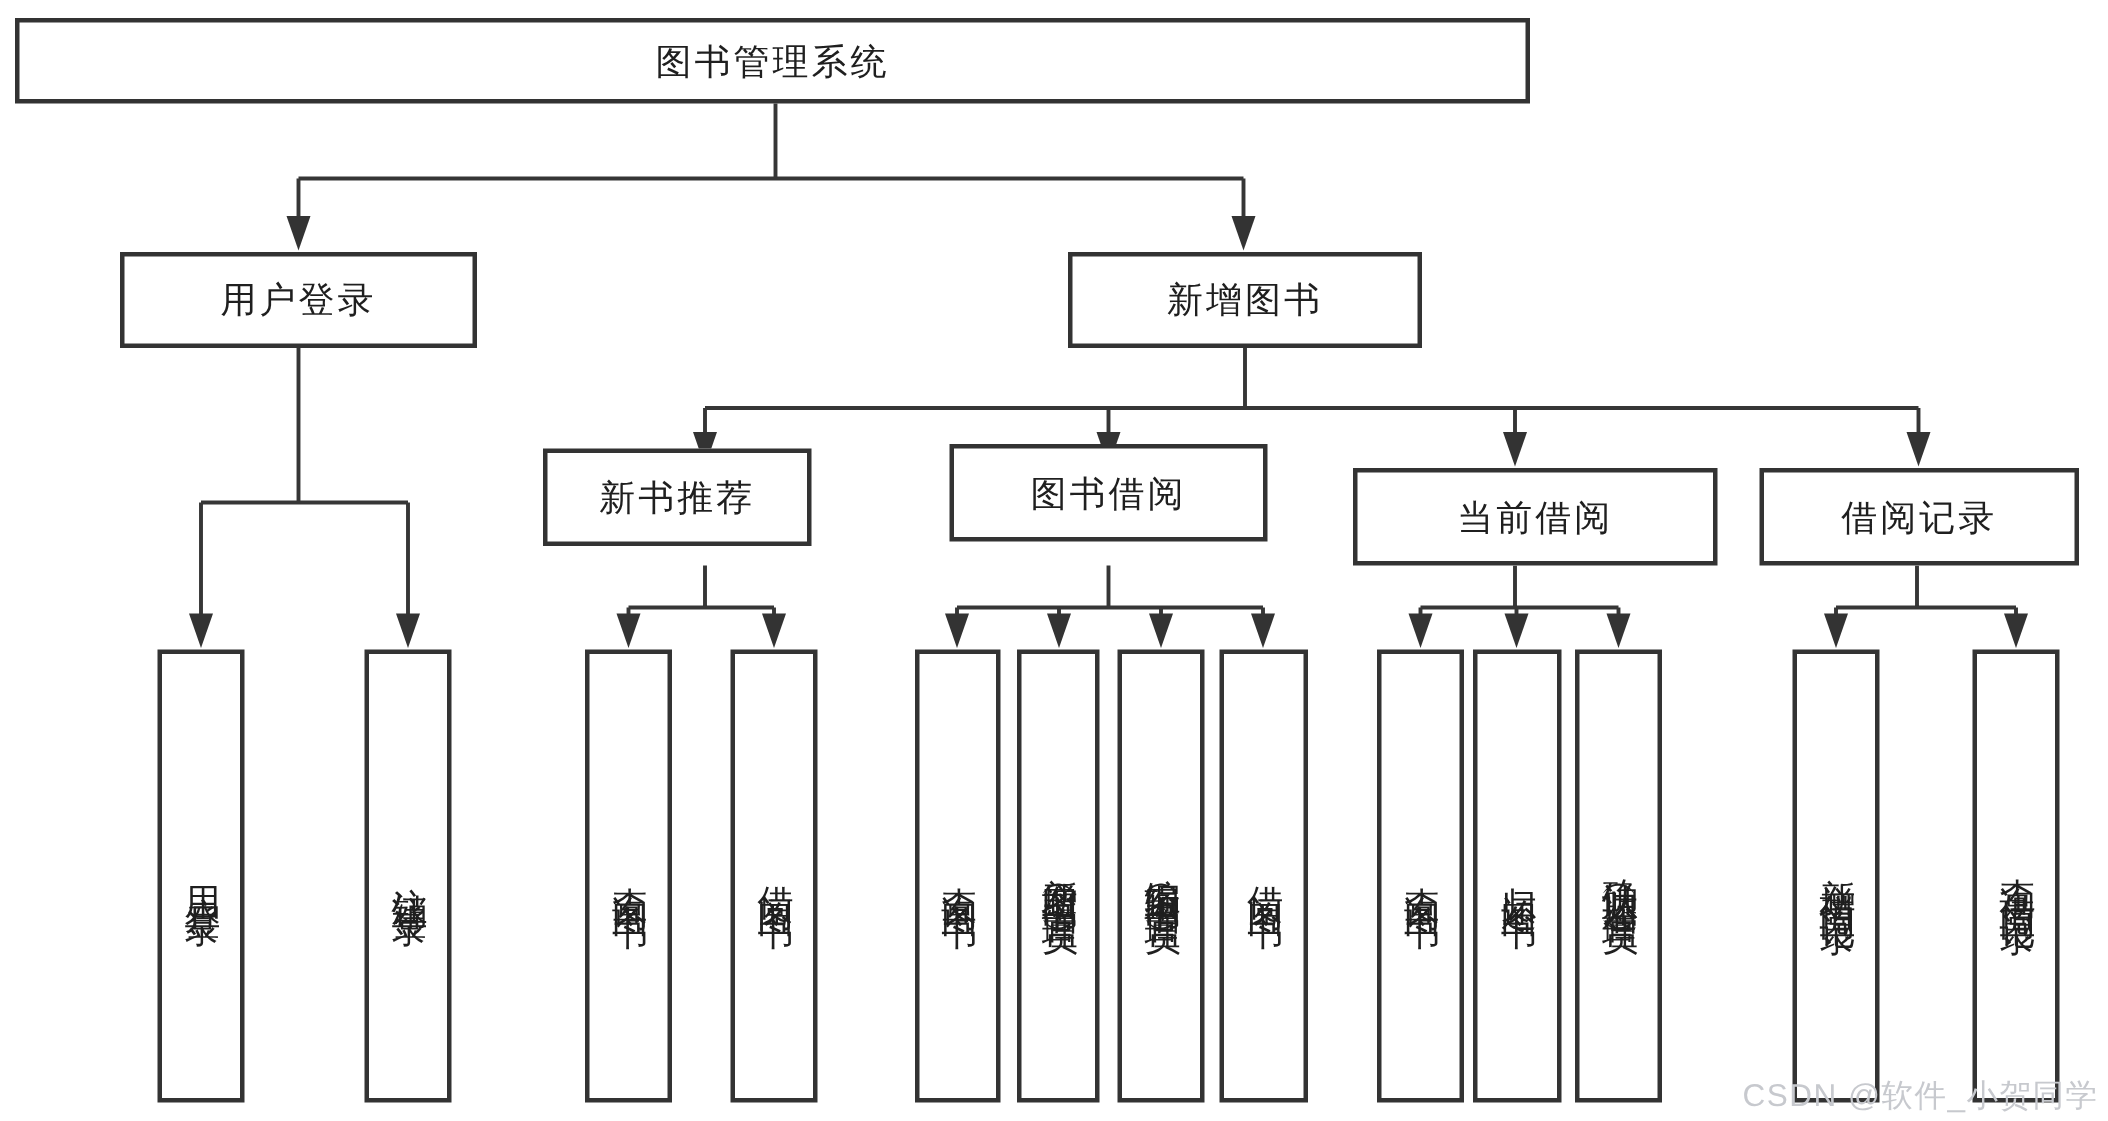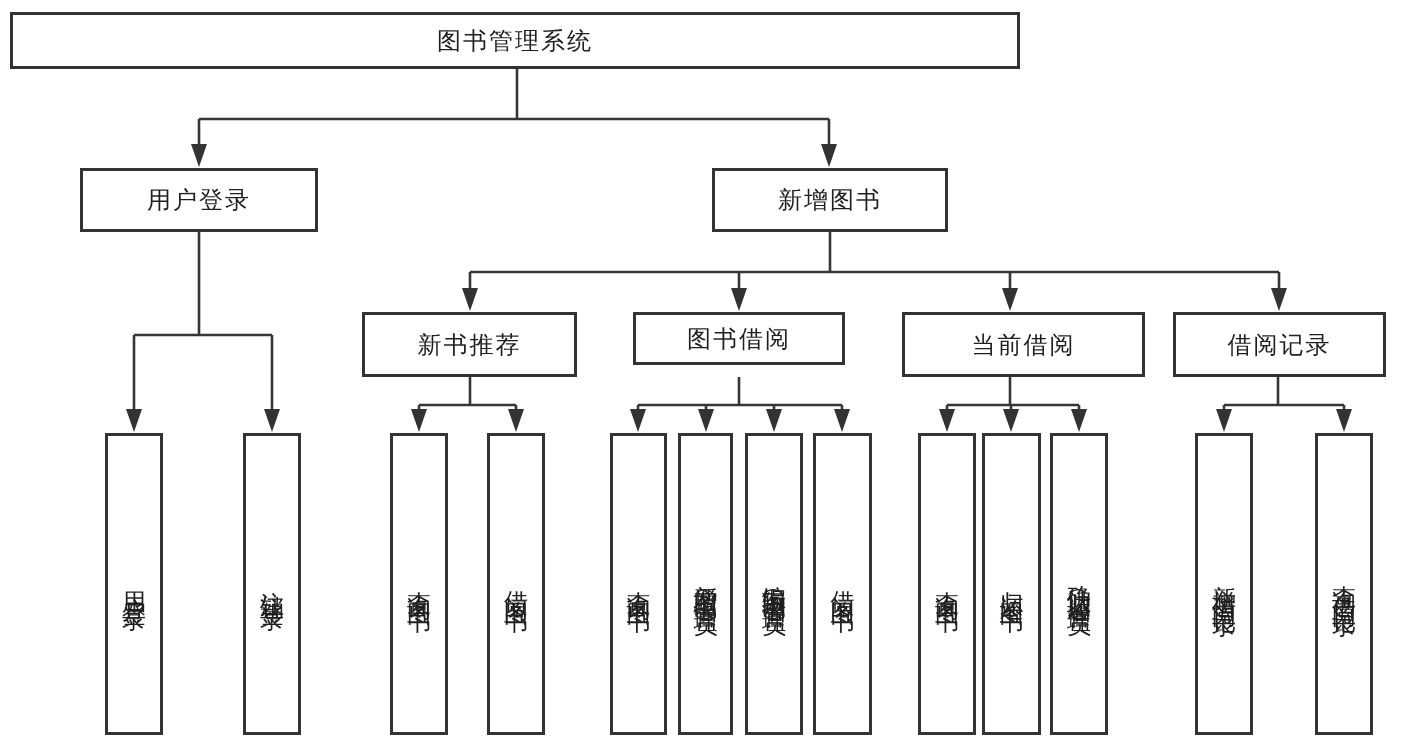--- a/index.html
+++ b/index.html
@@ -61,22 +61,22 @@
     <use href="#arr" transform="translate(1079,432)"></use>
     <use href="#arr" transform="translate(1224,432)"></use>
     <use href="#arr" transform="translate(1344,432)"></use>
   </svg>
 
   <div class="box h-box" style="left:10px;top:12px;width:1010px;height:57px;">图书管理系统</div>
 
   <div class="box h-box" style="left:80px;top:168px;width:238px;height:64px;">用户登录</div>
   <div class="box h-box" style="left:712px;top:168px;width:236px;height:64px;">新增图书</div>
 
-  <div class="box h-box" style="left:362px;top:312px;width:215px;height:65px;">新书推荐</div>
-  <div class="box h-box" style="left:633px;top:312px;width:212px;height:53px;">图书借阅</div>
+  <div class="box h-box" style="left:362px;top:299px;width:179px;height:65px;">新书推荐</div>
+  <div class="box h-box" style="left:633px;top:296px;width:212px;height:65px;">图书借阅</div>
   <div class="box h-box" style="left:902px;top:312px;width:243px;height:65px;">当前借阅</div>
   <div class="box h-box" style="left:1173px;top:312px;width:213px;height:65px;">借阅记录</div>
 
   <div class="box v-box" style="left:105px;top:433px;width:58px;height:302px;">用户登录</div>
   <div class="box v-box" style="left:243px;top:433px;width:58px;height:302px;">注销登录</div>
 
   <div class="box v-box" style="left:390px;top:433px;width:58px;height:302px;">查询图书</div>
   <div class="box v-box" style="left:487px;top:433px;width:58px;height:302px;">借阅图书</div>
 
   <div class="box v-box" style="left:610px;top:433px;width:57px;height:302px;">查询图书</div>
@@ -84,14 +84,15 @@
   <div class="box v-box long" style="left:745px;top:433px;width:58px;height:302px;">编辑图书（管理员）</div>
   <div class="box v-box" style="left:813px;top:433px;width:59px;height:302px;">借阅图书</div>
 
   <div class="box v-box" style="left:918px;top:433px;width:58px;height:302px;">查询图书</div>
   <div class="box v-box" style="left:982px;top:433px;width:59px;height:302px;">归还图书</div>
   <div class="box v-box long" style="left:1050px;top:433px;width:58px;height:302px;">确认归还（管理员）</div>
 
   <div class="box v-box" style="left:1195px;top:433px;width:58px;height:302px;">新增借阅记录</div>
   <div class="box v-box" style="left:1315px;top:433px;width:58px;height:302px;">查询借阅记录</div>
 
+  <div class="watermark">CSDN @软件_小贺同学</div>
 
 </div>
 
 </body></html>

